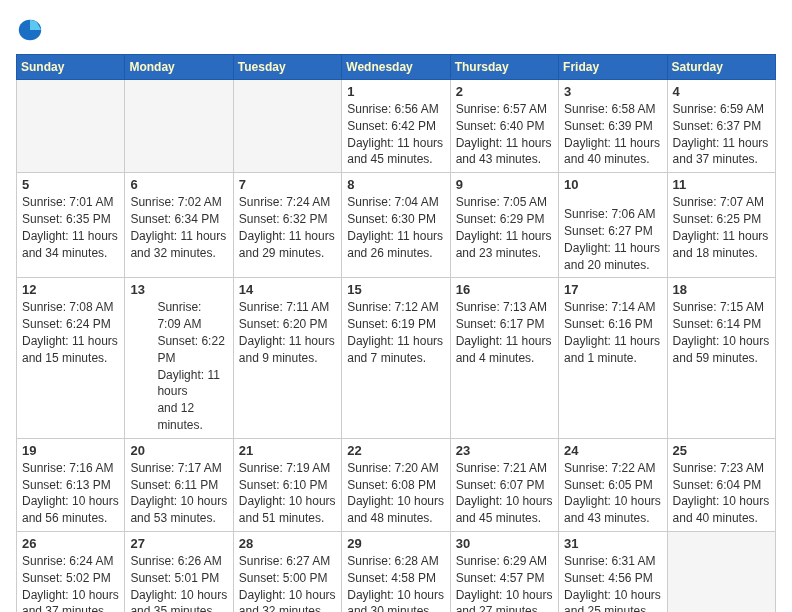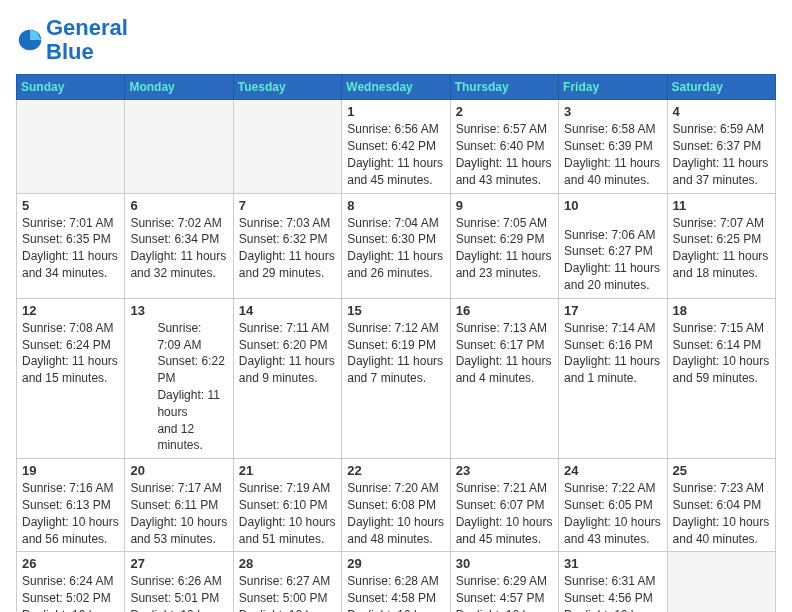--- a/index.html
+++ b/index.html
@@ -42,21 +42,21 @@
       font-size: 14px;
       color: #555;
     }
     .calendar {
       width: 100%;
       border-collapse: collapse;
       border: 1px solid #ccc;
     }
     .calendar th {
       background: #2a6abf;
-      color: #5eead4;
+      color: #fef9c3;
       font-size: 12px;
       font-weight: bold;
       padding: 5px 4px;
       text-align: left;
       border: 1px solid #1e5aaa;
     }
     .calendar td {
       border: 1px solid #ccc;
       vertical-align: top;
       width: 108px;
@@ -84,26 +84,20 @@
 </head>
 <body>
 
 <div class="header">
   <div class="logo">
     <svg class="logo-icon" viewBox="0 0 30 30">
       <path d="M15 4 C8 4 3 9 3 15 C3 21 8 26 15 26 C22 26 27 21 27 15 C27 9 22 4 15 4Z" fill="#1a6fc4"></path>
       <path d="M15 4 L27 15 L15 15Z" fill="#2eaadc"></path>
       <path d="M15 4 L22 6 L27 15 L15 15Z" fill="#5cc8f0"></path>
     </svg>
-    <div>
-      <div class="logo-text">
-        <span>General</span><br>
-        <span style="color:#1a6fc4;">Blue</span>
-      </div>
-    </div>
   </div>
   <div class="title-block">
     <div class="month-title"></div>
     <div class="subtitle"></div>
   </div>
 </div>
 
 <table class="calendar">
   <thead>
     <tr>
@@ -160,21 +154,21 @@
         </td>
         <td>
           <div class="day-number">6</div>
           <div class="day-info" style="white-space: pre-line;">Sunrise: 7:02 AM
 Sunset: 6:34 PM
 Daylight: 11 hours
 and 32 minutes.</div>
         </td>
         <td>
           <div class="day-number">7</div>
-          <div class="day-info" style="white-space: pre-line;">Sunrise: 7:03 AM
+          <div class="day-info" style="white-space: pre-line;">Sunrise: 7:24 AM
 Sunset: 6:32 PM
 Daylight: 11 hours
 and 29 minutes.</div>
         </td>
         <td>
           <div class="day-number">8</div>
           <div class="day-info" style="white-space: pre-line;">Sunrise: 7:04 AM
 Sunset: 6:30 PM
 Daylight: 11 hours
 and 26 minutes.</div>

